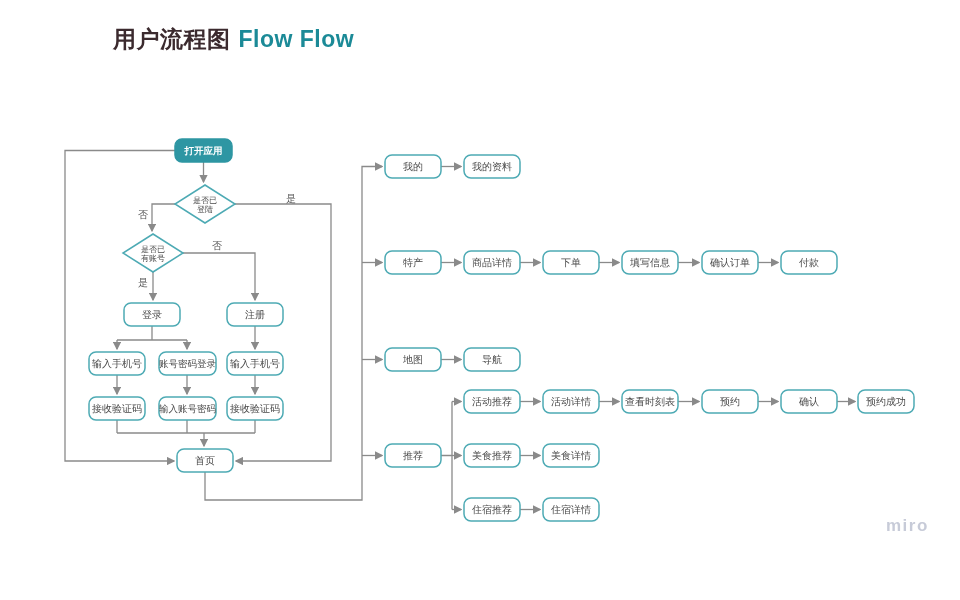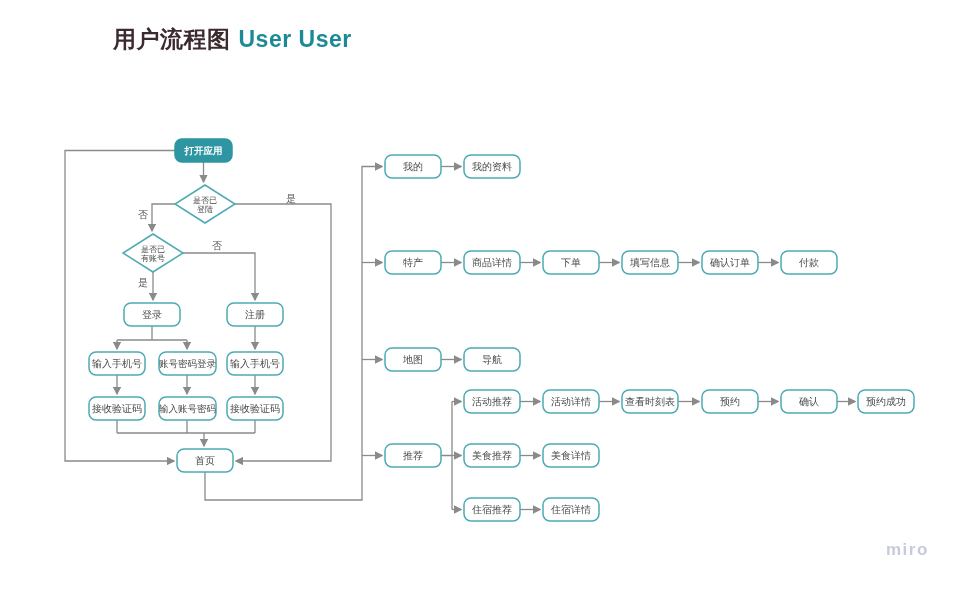--- a/index.html
+++ b/index.html
@@ -7,42 +7,42 @@
     width:960px;height:600px;background:#ffffff;overflow:hidden;position:relative;
     font-family:"Liberation Sans","DejaVu Sans",sans-serif;
   }
   .title{
     position:absolute;left:113px;top:24px;font-size:23px;font-weight:bold;
     letter-spacing:0.5px;white-space:nowrap;
   }
   .title .zh{color:#3b2a2e;text-align:right;}
   .title .en{color:#1b8a97;margin-left:8px;}
   .watermark{
-    position:absolute;left:886px;top:540px;font-size:17px;font-weight:bold;
+    position:absolute;left:886px;top:516px;font-size:17px;font-weight:bold;
     color:#c7cbd8;letter-spacing:1.5px;
   }
   svg{position:absolute;left:0;top:0;}
   .edge{fill:none;stroke:#8a8a8a;stroke-width:1.3;}
   .node-box{fill:#ffffff;stroke:#4daab4;stroke-width:1.5;}
   .node-box.start{fill:#2e96a3;stroke:#2e96a3;}
   .node-label{fill:#4a4a4a;font-size:10px;text-anchor:middle;
     font-family:"Liberation Sans","DejaVu Sans",sans-serif;}
   .node-label.small{font-size:9.5px;}
   .node-label.onfill{fill:#ffffff;font-weight:bold;font-size:9.5px;}
   .diamond{fill:#ffffff;stroke:#4daab4;stroke-width:1.5;}
   .diamond-label{fill:#4a4a4a;font-size:8px;text-anchor:middle;
     font-family:"Liberation Sans","DejaVu Sans",sans-serif;}
   .edge-label{fill:#555555;font-size:10px;text-anchor:middle;
     font-family:"Liberation Sans","DejaVu Sans",sans-serif;}
 </style>
 </head>
 <body>
 
 <div class="title">
-  <span class="zh">用户流程图</span><span class="en">User User</span>
+  <span class="zh">用户流程图</span><span class="en">Flow Flow</span>
 </div>
 
 <svg width="960" height="600" viewBox="0 0 960 600">
   <defs>
     <marker id="arrow" viewBox="0 0 10 10" refX="8.5" refY="5" markerWidth="6.5" markerHeight="6.5" orient="auto-start-reverse">
       <path d="M0,0 L10,5 L0,10 z" fill="#8a8a8a"></path>
     </marker>
   </defs>
 
   <g>

